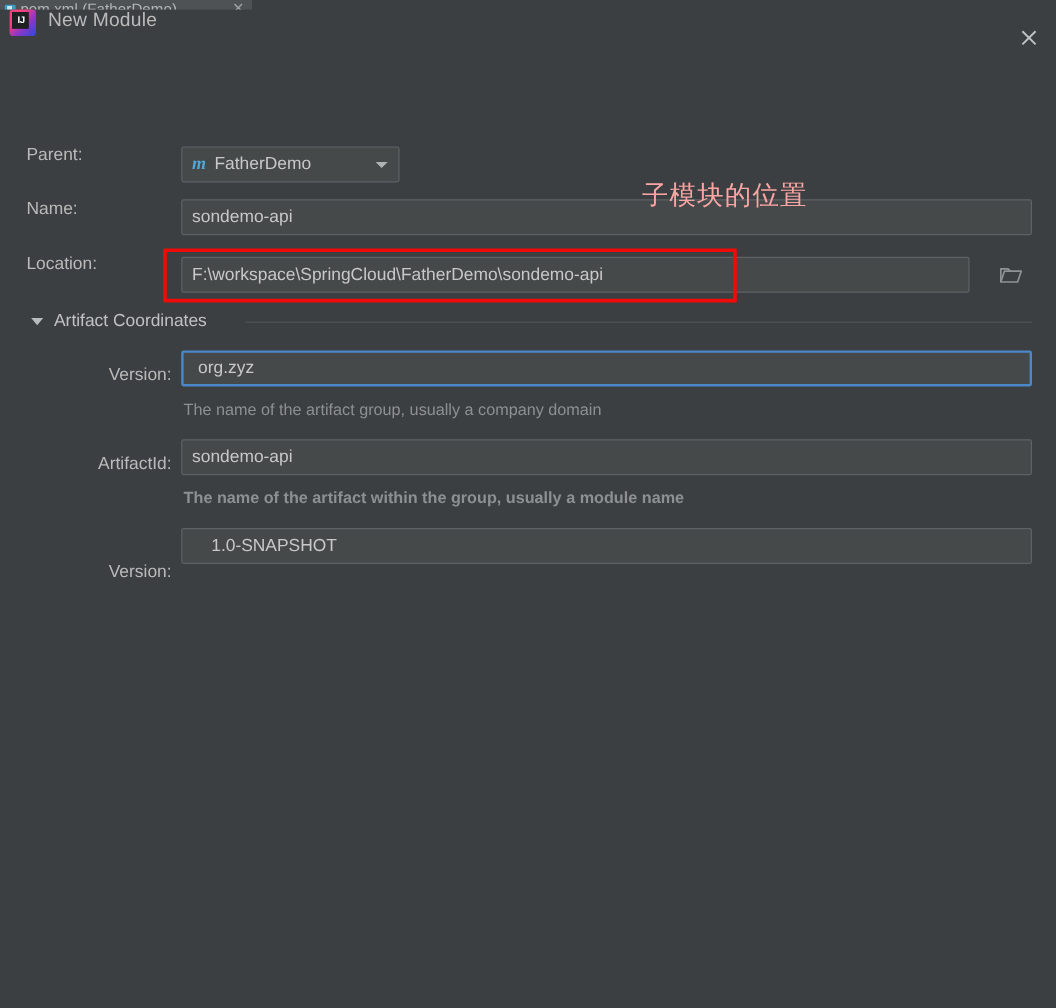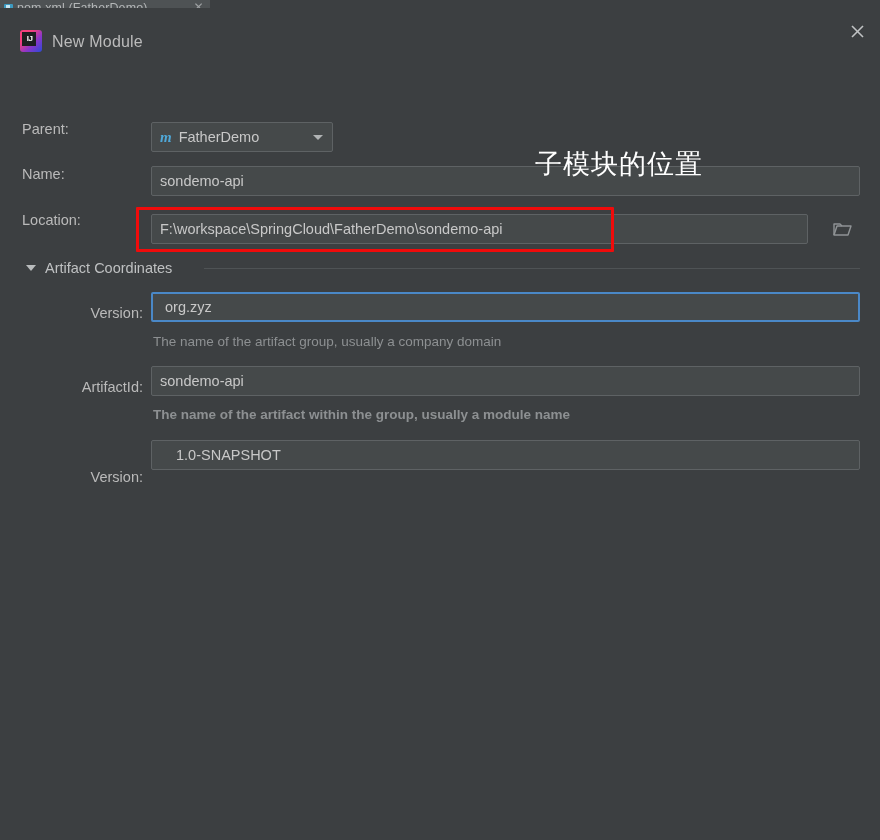--- a/index.html
+++ b/index.html
@@ -73,22 +73,22 @@
     left: 0; top: 8px;
     width: 880px;
     height: 832px;
     background: #3c3f41;
   }
 
   .titlebar {
     position: relative;
     height: 44px;
     display: flex;
-    align-items: flex-end;
-    padding-left: 20px;
+    align-items: flex-start;
+    padding-left: 8px;
   }
   .ij-logo {
     width: 22px; height: 22px;
     flex: 0 0 auto;
     position: relative;
     border-radius: 3px;
     background: linear-gradient(135deg, #f4407e 0%, #f4407e 30%, #8b36c9 62%, #2b4ad8 100%);
     overflow: hidden;
   }
   .ij-logo::before {
@@ -243,22 +243,22 @@
   
   .annot-box {
     position: absolute;
     border: 3px solid #f00b0b;
     border-radius: 1px;
     pointer-events: none;
   }
   .annot-text {
     position: absolute;
     font-family: "DejaVu Sans", sans-serif;
-    font-size: 27px;
-    color: #ffffff;
+    font-size: 22px;
+    color: #fca5a5;
     white-space: nowrap;
     line-height: 32px;
     letter-spacing: 1px;
   }
 
   
   .footer {
     position: absolute;
     left: 0; bottom: 0;
     width: 880px; height: 60px;

